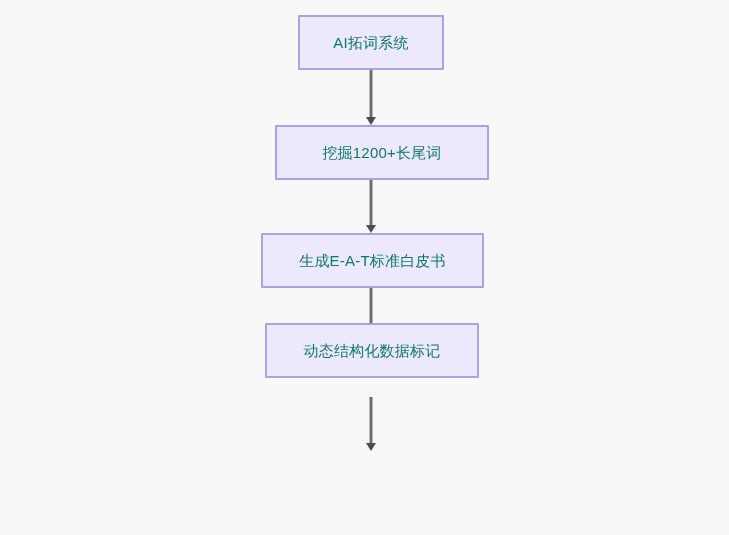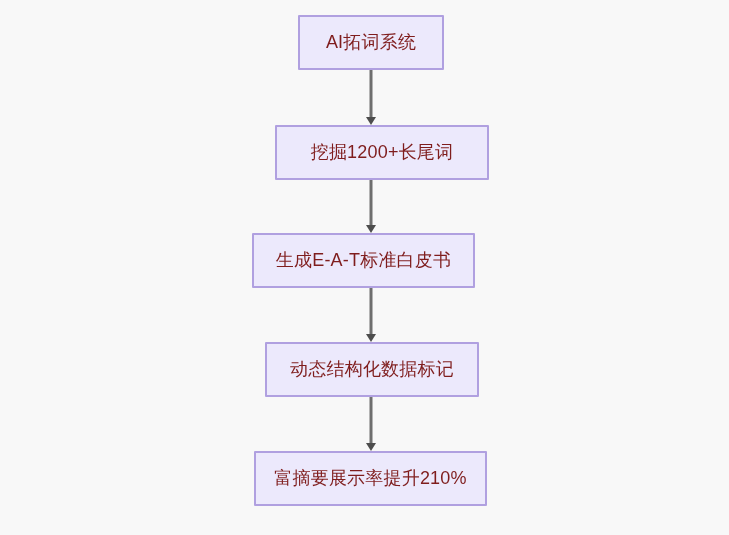--- a/index.html
+++ b/index.html
@@ -29,23 +29,23 @@
     border: 2px solid #b0a0e0;
     border-radius: 1px;
     display: flex;
     align-items: center;
     justify-content: center;
     height: 55px;
   }
 
   .flow-node-label {
     font-family: "Liberation Sans", "DejaVu Sans", sans-serif;
-    font-size: 18px;
+    font-size: 15px;
     line-height: 1.2;
-    color: #7f1d1d;
+    color: #0f766e;
     letter-spacing: 0.2px;
     white-space: nowrap;
     text-align: center;
   }
 
   .flow-edge {
     position: absolute;
     width: 3px;
     background: #6e6e6e;
     left: 50%;
@@ -59,22 +59,22 @@
     left: 50%;
     transform: translateX(-50%);
     border-left: 5px solid transparent;
     border-right: 5px solid transparent;
     border-top: 8px solid #4d4d4d;
   }
 
   
   #node-1 { left: 298px; top: 15px;  width: 146px; }
   #node-2 { left: 275px; top: 125px; width: 214px; }
-  #node-3 { left: 252px; top: 233px; width: 223px; }
-  #node-4 { left: 265px; top: 342px; width: 214px; }
+  #node-3 { left: 261px; top: 233px; width: 223px; }
+  #node-4 { left: 265px; top: 323px; width: 214px; }
   #node-5 { left: 254px; top: 451px; width: 233px; }
 
   
   #edge-1 { left: 371px; top: 70px;  height: 47px; }
   #edge-2 { left: 371px; top: 180px; height: 45px; }
   #edge-3 { left: 371px; top: 288px; height: 46px; }
   #edge-4 { left: 371px; top: 397px; height: 46px; }
 
   #arrow-1 { left: 371px; top: 117px; }
   #arrow-2 { left: 371px; top: 225px; }
@@ -107,17 +107,14 @@
   <div class="flow-edge" id="edge-3"></div>
   <div class="flow-arrowhead" id="arrow-3"></div>
 
   <div class="flow-node" id="node-4">
     <span class="flow-node-label">动态结构化数据标记</span>
   </div>
 
   <div class="flow-edge" id="edge-4"></div>
   <div class="flow-arrowhead" id="arrow-4"></div>
 
-  <div class="flow-node" id="node-5">
-    <span class="flow-node-label">富摘要展示率提升210%</span>
-  </div>
 
 </div>
 
 </body></html>

